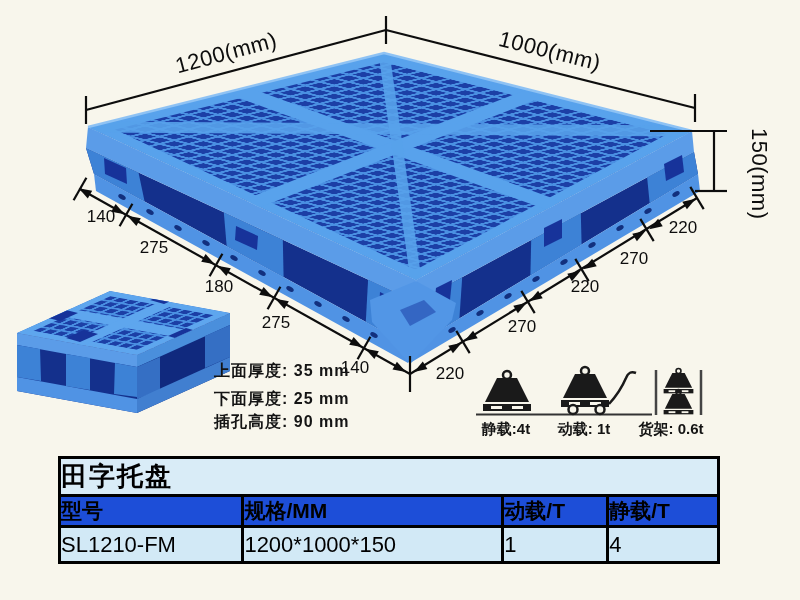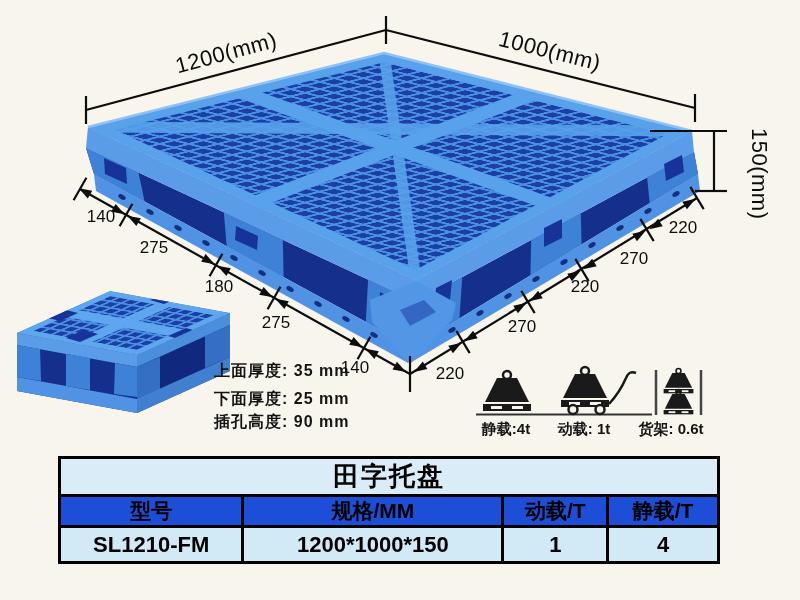--- a/index.html
+++ b/index.html
@@ -15,26 +15,26 @@
   .dimbig{font-size:22px;fill:#0d0d0d;letter-spacing:0.5px;}
   .note{font-size:16px;font-weight:bold;fill:#141414;letter-spacing:1px;}
   .loadlabel{font-size:15px;font-weight:bold;fill:#141414;}
   
   #spec-table{
     position:absolute;left:58px;top:456px;width:662px;
     border-collapse:collapse;table-layout:fixed;
     border:2px solid #000;
   }
   #spec-table td,#spec-table th{
-    border:3px solid #000;text-align:center;vertical-align:middle;
+    border:3px solid #000;text-align:left;vertical-align:middle;
     padding:0;color:#000;overflow:hidden;white-space:nowrap;
   }
   .t-title{background:#d9ecf7;height:32px;font-size:26px;font-weight:bold;letter-spacing:2px;}
   .t-head{background:#1d4ed8;height:27px;font-size:21px;font-weight:bold;}
-  .t-data{background:#d2e9f6;height:33px;font-size:22px;font-weight:bold;}
+  .t-data{background:#d2e9f6;height:33px;font-size:22px;font-weight:normal;}
 </style>
 </head>
 <body>
 
 <div id="stage">
 <svg width="800" height="600" viewBox="0 0 800 600">
   <defs>
     <pattern id="meshTop" width="15" height="15" patternUnits="userSpaceOnUse" patternTransform="matrix(0.969,0.245,-0.970,0.243,0,0)">
       <rect width="15" height="15" fill="#1c3fa6"></rect>
       <rect width="15" height="4" fill="#4a90e2"></rect>

